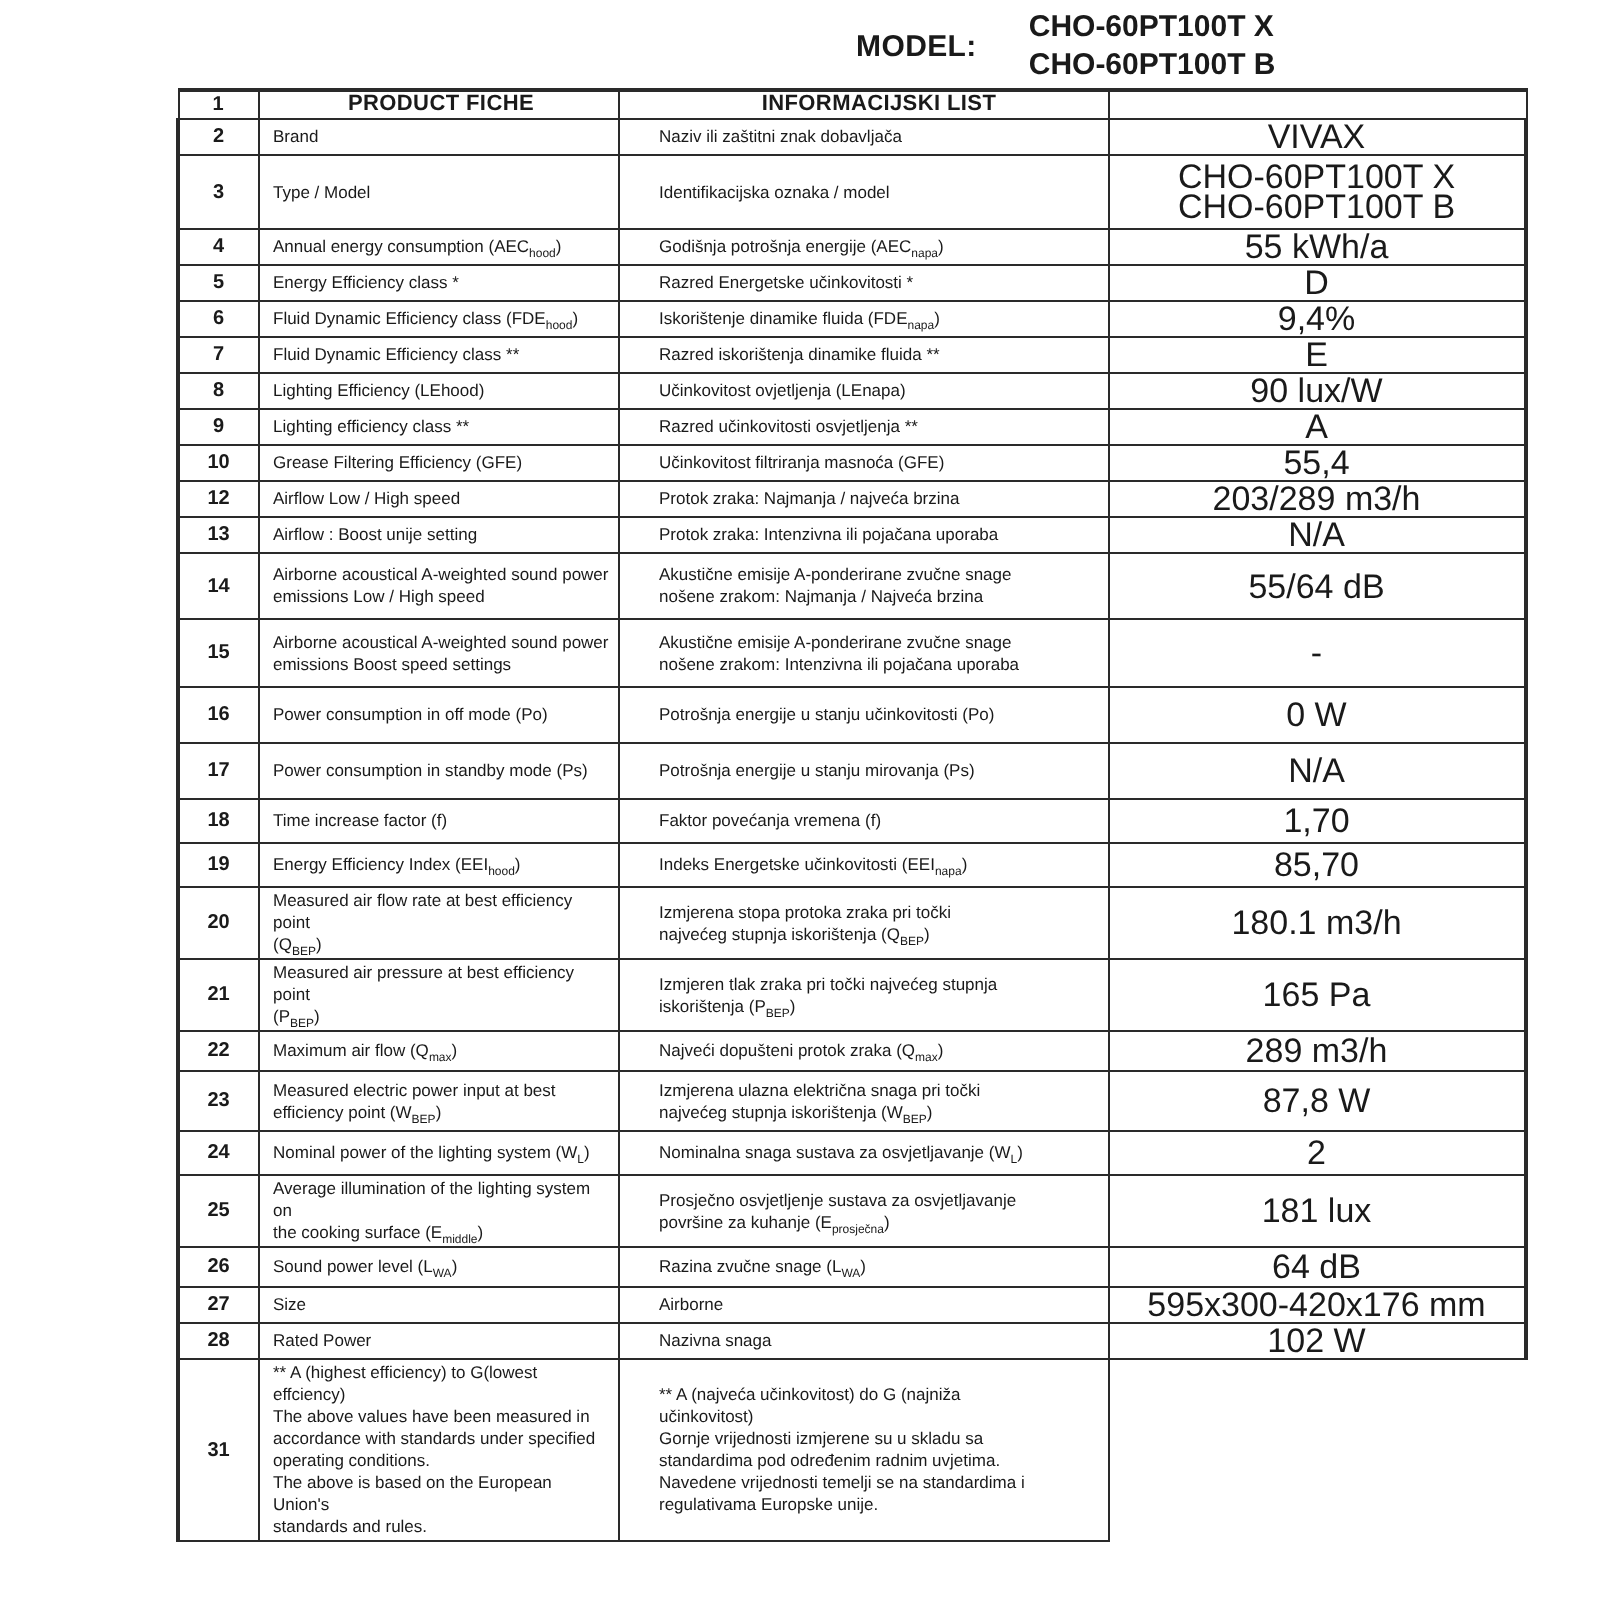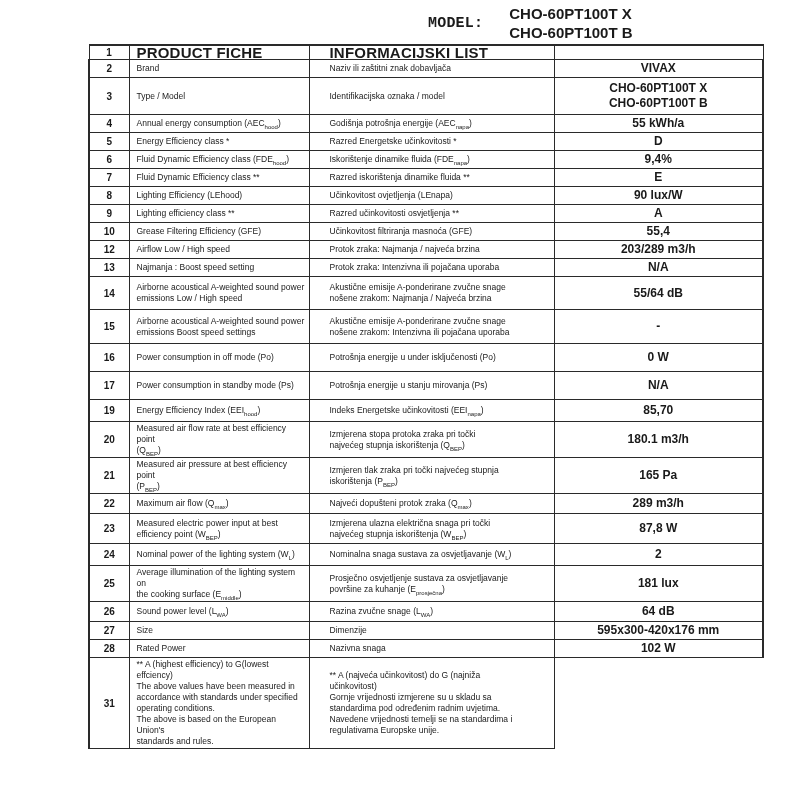--- a/index.html
+++ b/index.html
@@ -13,21 +13,21 @@
     font-family:"Liberation Sans","DejaVu Sans",sans-serif;
     color:var(--text);
   }
   .page{position:relative;width:800px;height:800px;background:var(--bg);overflow:hidden;}
 
   
   .model-header{
     position:absolute;left:428px;top:4px;
     display:flex;align-items:center;gap:26px;
   }
-  .model-label{font-size:15px;font-weight:bold;letter-spacing:0.2px;font-family:Liberation Mono, monospace;}
+  .model-label{font-size:15px;font-weight:bold;letter-spacing:0.2px;}
   .model-values{display:flex;flex-direction:column;}
   .model-line{font-size:15px;font-weight:bold;line-height:19px;white-space:nowrap;}
 
   
   table.fiche{
     position:absolute;left:88px;top:44px;
     border-collapse:collapse;table-layout:fixed;width:625px;
   }
   td{
     border:1px solid var(--border);
@@ -35,25 +35,25 @@
     padding:1px 4px;
     white-space:pre-line;
     overflow:hidden;
   }
   td.num{
     width:37px;text-align:center;font-weight:bold;font-size:10px;padding:0 1px;
   }
   td.en{width:168px;font-size:8.5px;line-height:11px;padding-left:7px;}
   td.hr{width:220px;font-size:8.5px;line-height:11px;padding-left:20px;}
   td.val{
-    width:200px;text-align:center;font-weight:bold;font-size:12px;line-height:15px;
+    width:200px;text-align:center;font-weight:normal;font-size:17px;line-height:15px;
   }
   td.ghost{border:none;background:transparent;}
   tr.hdr td.en, tr.hdr td.hr{
-    font-weight:bold;font-size:15px;letter-spacing:0.2px;
+    text-align:center;font-weight:bold;font-size:11px;letter-spacing:0.2px;
   }
   tr.hdr td{border-width:2px 1px 1px 1px;}
   td.num{border-left-width:2px;}
   td.val, td.ghost{border-right-width:2px;}
   td.ghost{border-right:none;}
   sub{font-size:6px;line-height:0;}
 </style>
 </head>
 <body>
 
@@ -131,21 +131,21 @@
           <td class="val">55,4</td>
         </tr>
         <tr style="height: 17px;">
           <td class="num">12</td>
           <td class="en">Airflow Low / High speed</td>
           <td class="hr">Protok zraka:  Najmanja / najveća brzina</td>
           <td class="val">203/289 m3/h</td>
         </tr>
         <tr style="height: 17px;">
           <td class="num">13</td>
-          <td class="en">Najmanja : Boost speed setting</td>
+          <td class="en">Airflow : Boost unije setting</td>
           <td class="hr">Protok zraka: Intenzivna ili pojačana uporaba</td>
           <td class="val">N/A</td>
         </tr>
         <tr style="height: 33px;">
           <td class="num">14</td>
           <td class="en">Airborne acoustical A-weighted sound power
 emissions Low / High speed</td>
           <td class="hr">Akustične emisije A-ponderirane zvučne snage
 nošene zrakom: Najmanja / Najveća brzina</td>
           <td class="val">55/64 dB</td>
@@ -154,28 +154,34 @@
           <td class="num">15</td>
           <td class="en">Airborne acoustical A-weighted sound power
 emissions Boost speed settings</td>
           <td class="hr">Akustične emisije A-ponderirane zvučne snage
 nošene zrakom: Intenzivna ili pojačana uporaba</td>
           <td class="val">-</td>
         </tr>
         <tr style="height: 28px;">
           <td class="num">16</td>
           <td class="en">Power consumption in off mode (Po)</td>
-          <td class="hr">Potrošnja energije u under isključenosti (Po)</td>
+          <td class="hr">Potrošnja energije u stanju učinkovitosti (Po)</td>
           <td class="val">0 W</td>
         </tr>
         <tr style="height: 28px;">
           <td class="num">17</td>
           <td class="en">Power consumption in standby mode (Ps)</td>
           <td class="hr">Potrošnja energije u stanju mirovanja (Ps)</td>
           <td class="val">N/A</td>
+        </tr>
+        <tr style="height: 22px;">
+          <td class="num">18</td>
+          <td class="en">Time increase factor (f)</td>
+          <td class="hr">Faktor povećanja vremena (f)</td>
+          <td class="val">1,70</td>
         </tr>
         <tr style="height: 22px;">
           <td class="num">19</td>
           <td class="en">Energy Efficiency Index (EEI<sub>hood</sub>)</td>
           <td class="hr">Indeks Energetske učinkovitosti (EEI<sub>napa</sub>)</td>
           <td class="val">85,70</td>
         </tr>
         <tr style="height: 31px;">
           <td class="num">20</td>
           <td class="en">Measured air flow rate at best efficiency point
@@ -222,21 +228,21 @@
         </tr>
         <tr style="height: 20px;">
           <td class="num">26</td>
           <td class="en">Sound power level (L<sub>WA</sub>)</td>
           <td class="hr">Razina zvučne snage (L<sub>WA</sub>)</td>
           <td class="val">64 dB</td>
         </tr>
         <tr style="height: 17px;">
           <td class="num">27</td>
           <td class="en">Size</td>
-          <td class="hr">Dimenzije</td>
+          <td class="hr">Airborne</td>
           <td class="val">595x300-420x176 mm</td>
         </tr>
         <tr style="height: 16px;">
           <td class="num">28</td>
           <td class="en">Rated Power</td>
           <td class="hr">Nazivna snaga</td>
           <td class="val">102 W</td>
         </tr>
         <tr style="height: 75px;">
           <td class="num">31</td>

